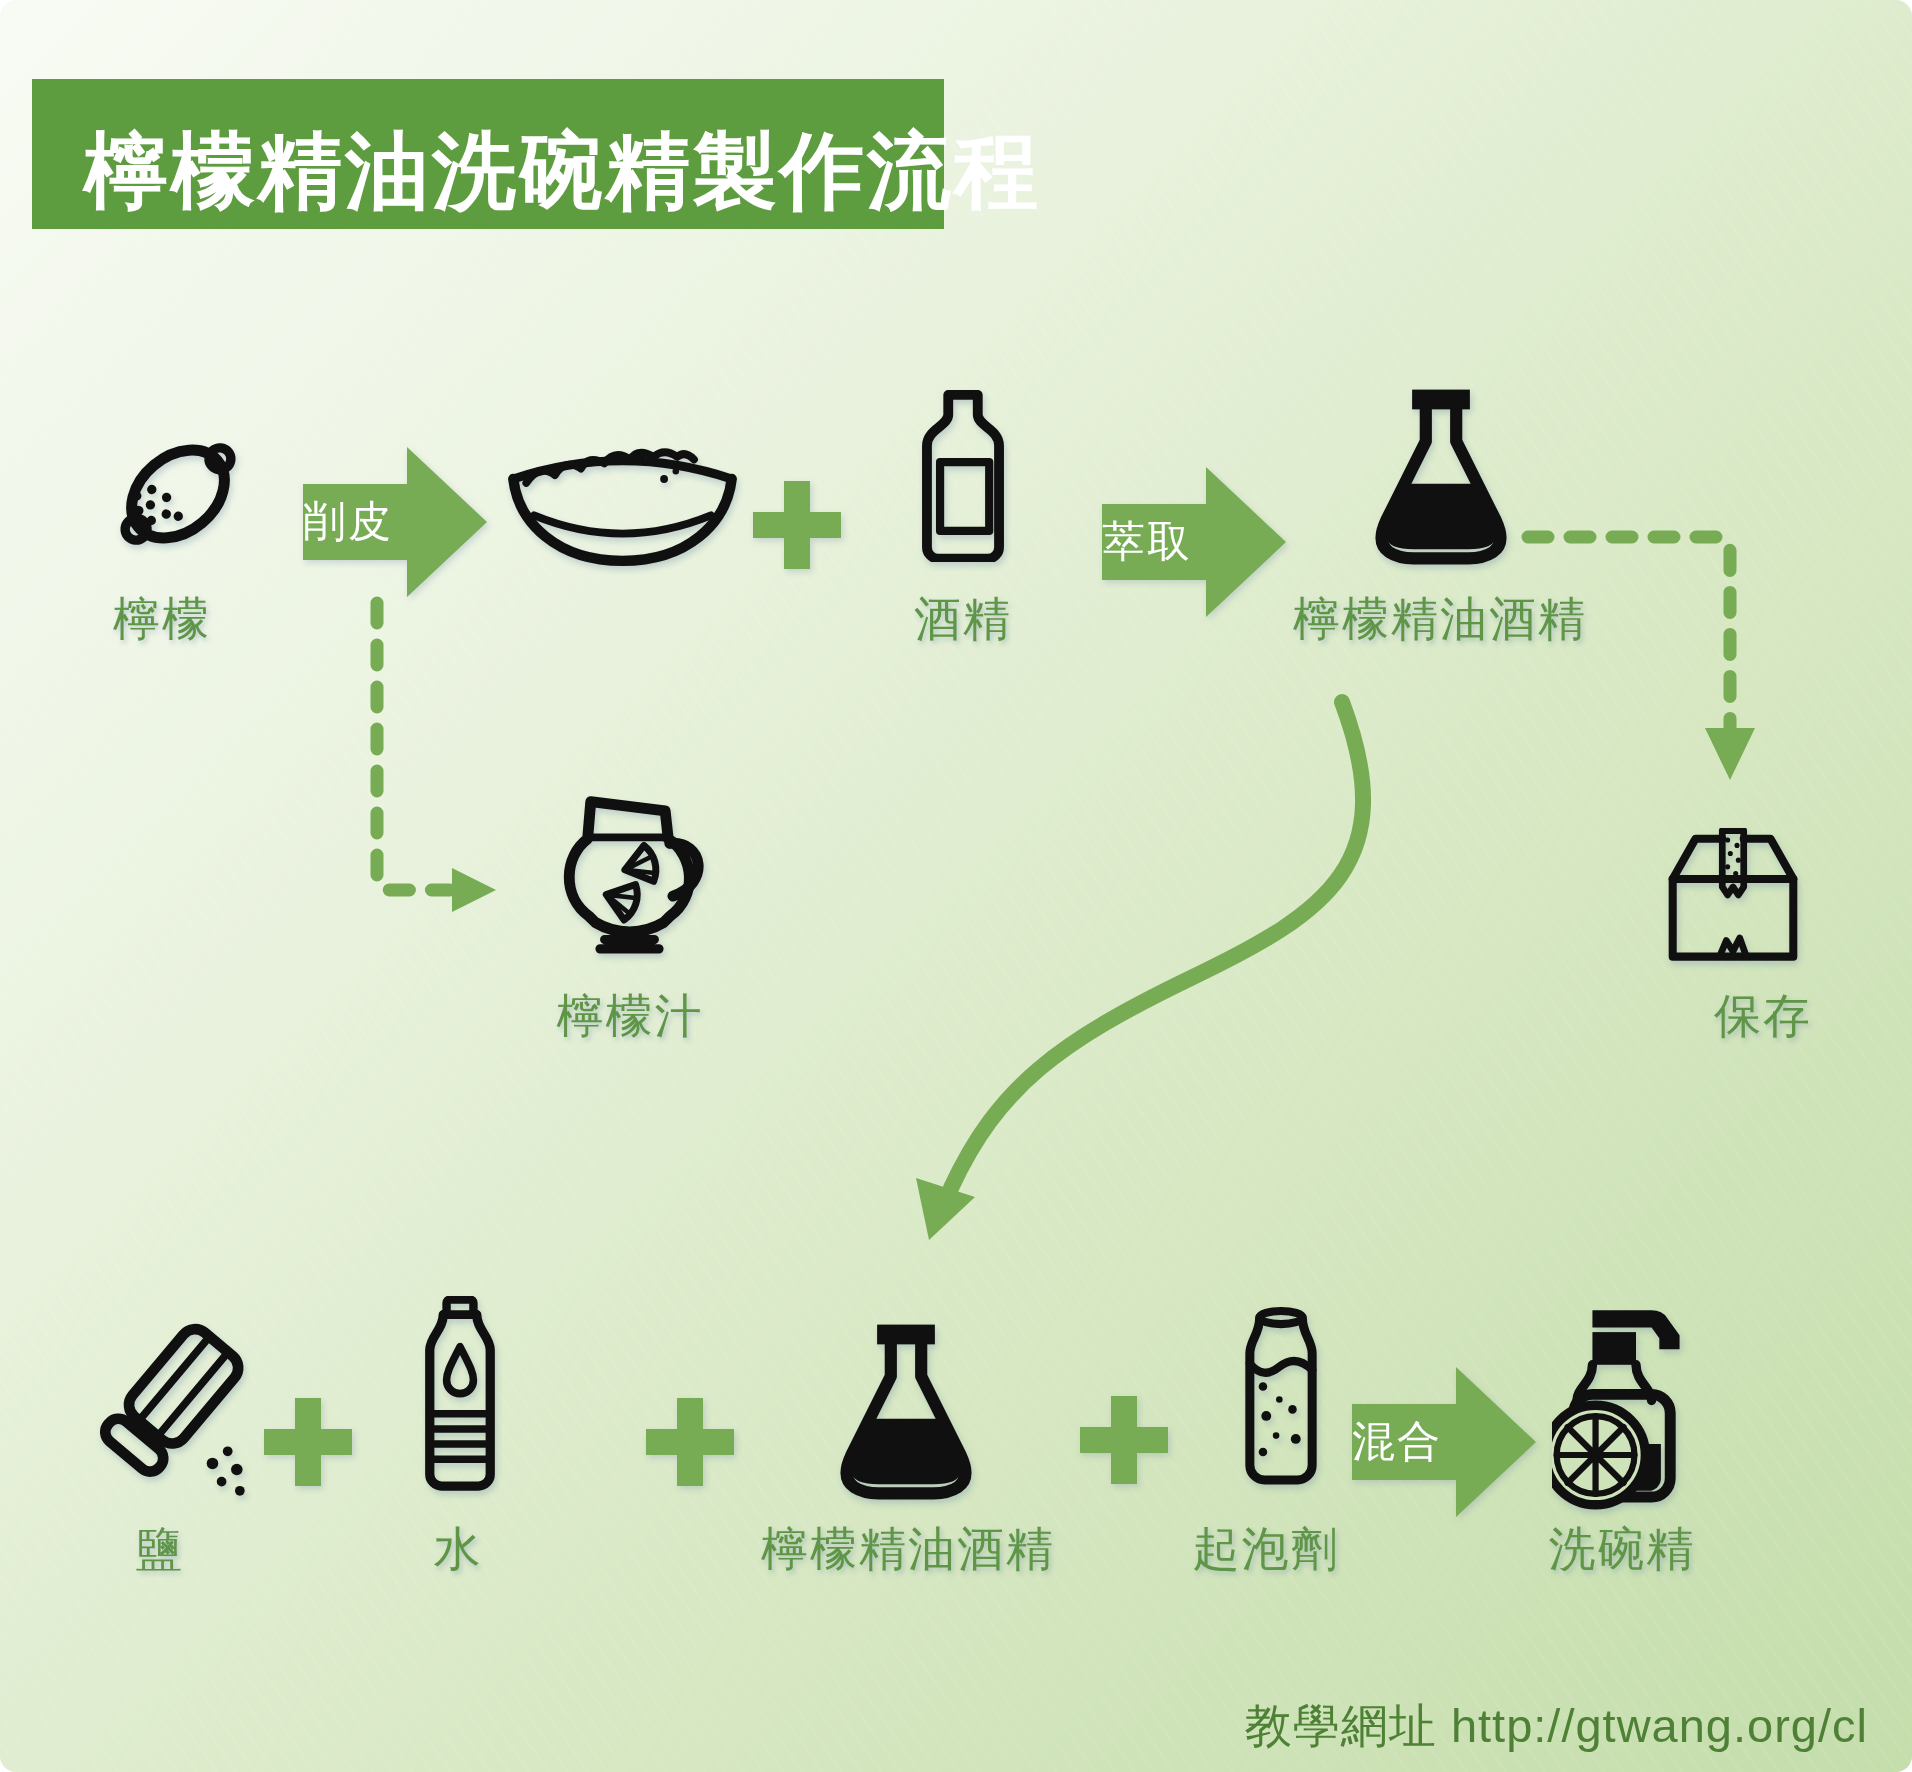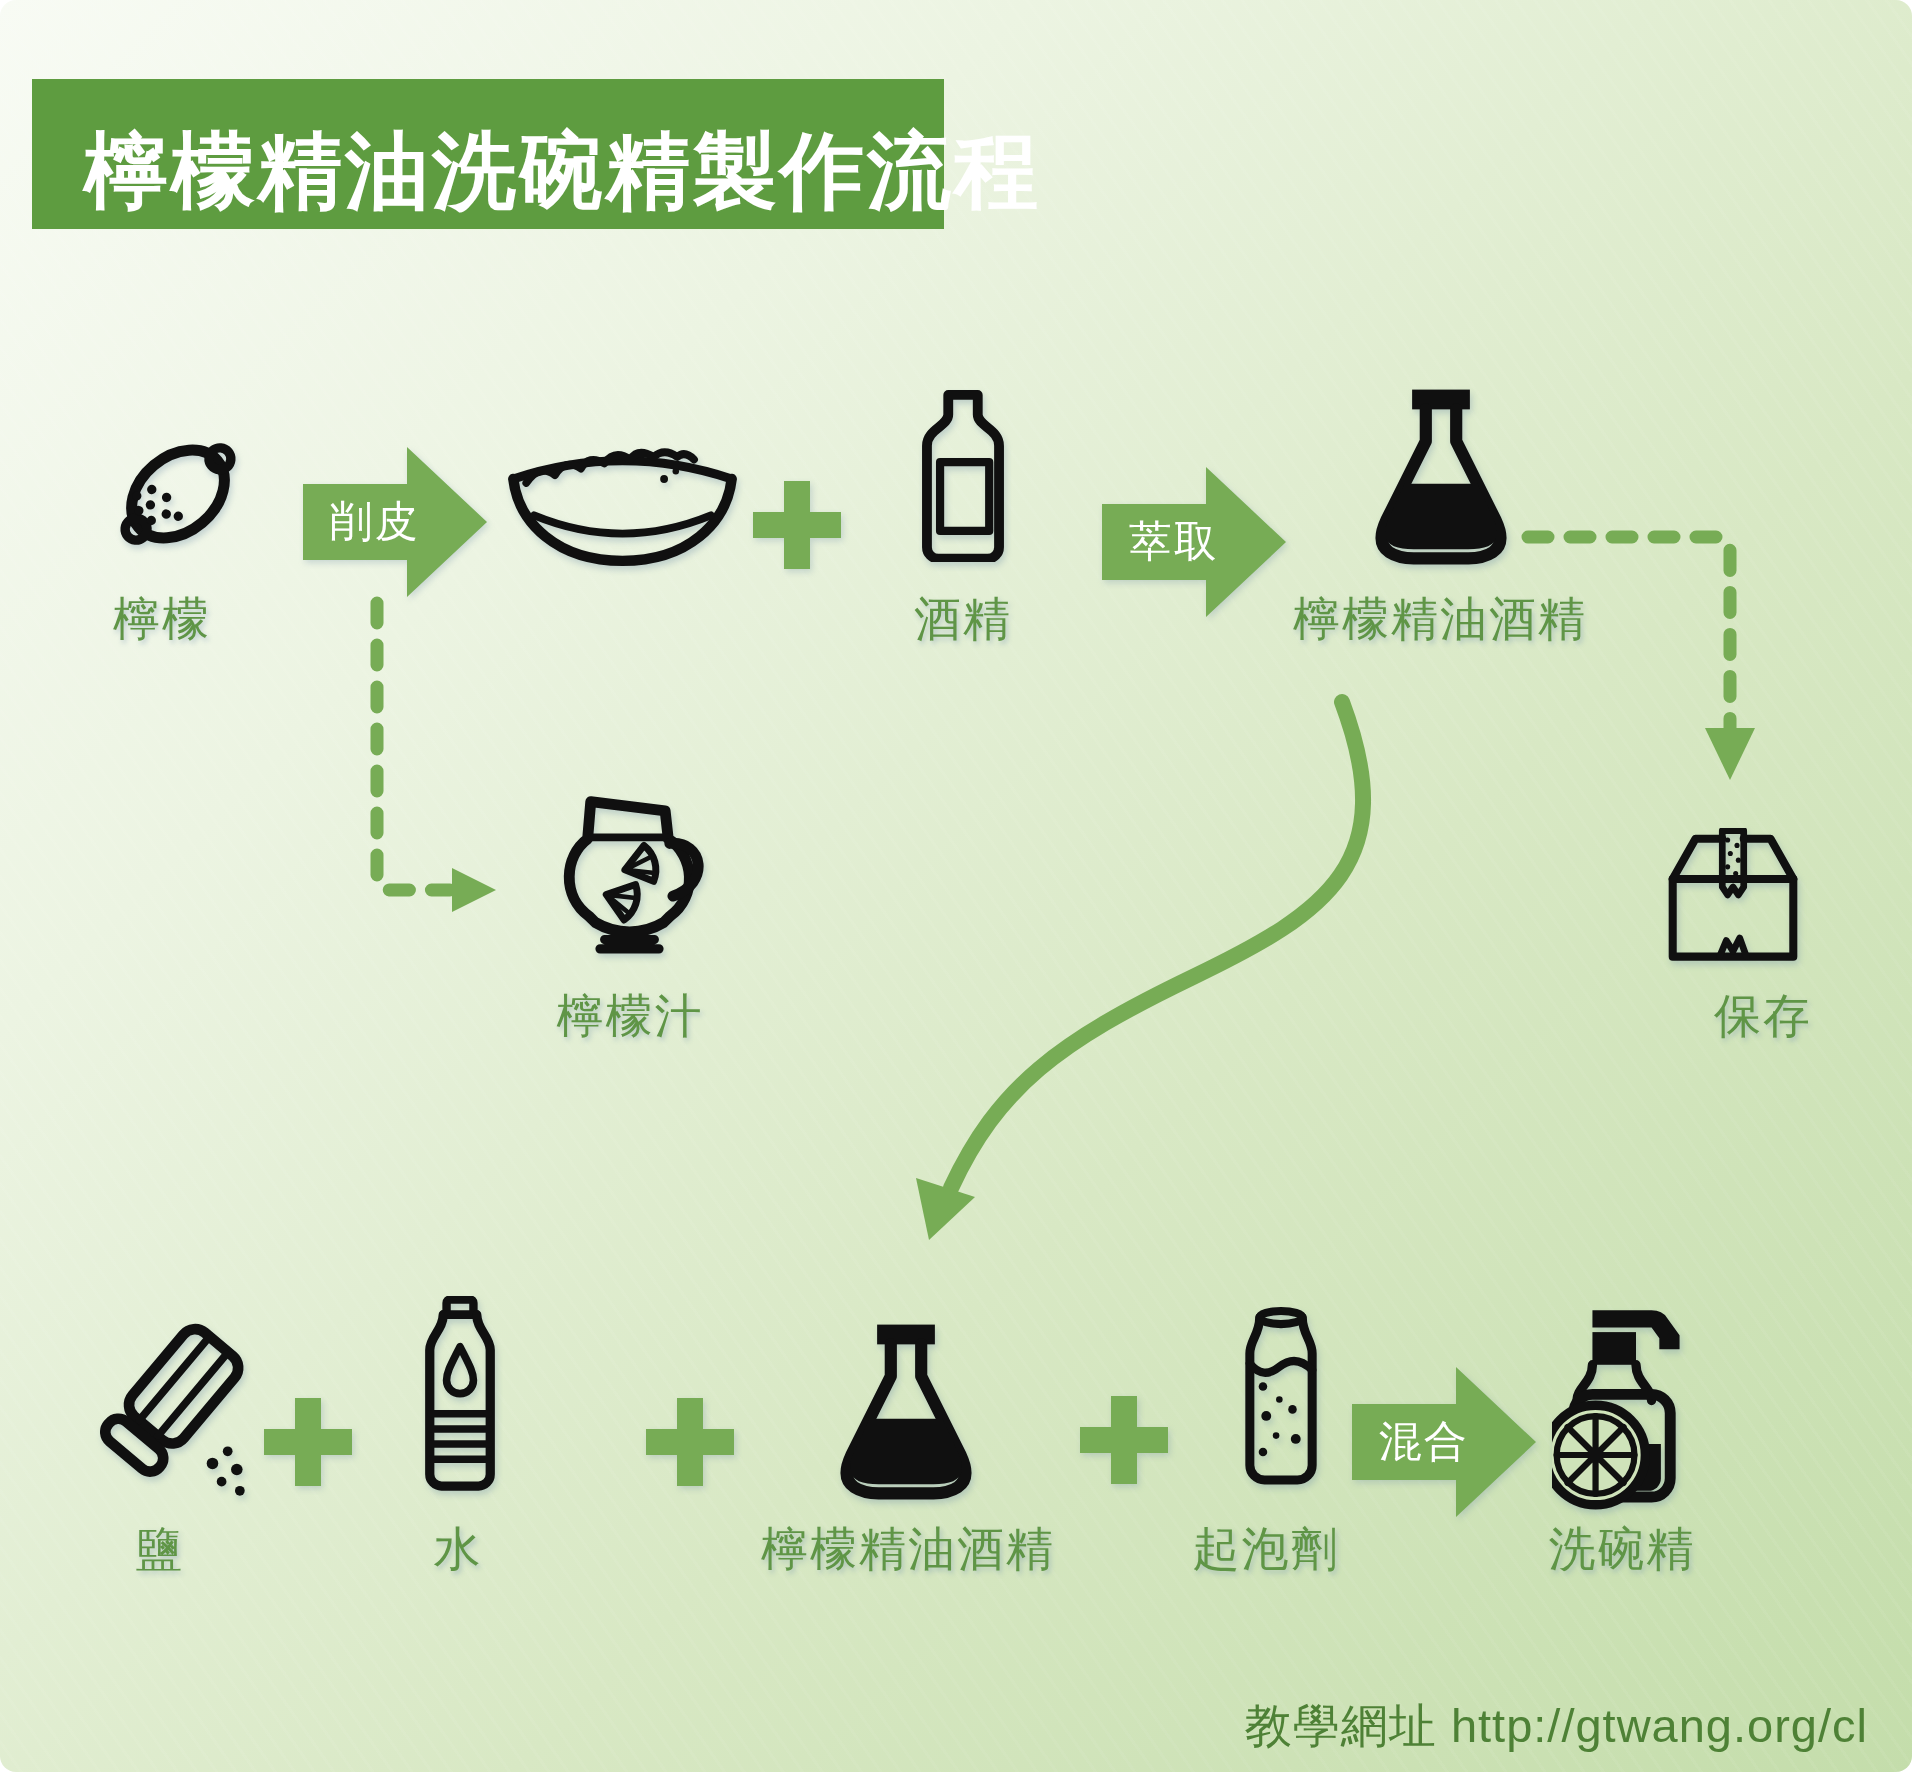--- a/index.html
+++ b/index.html
@@ -25,21 +25,21 @@
     color:#5f9546;font-size:47px;letter-spacing:2px;text-align:center;white-space:nowrap;
     text-shadow:2px 3px 5px rgba(120,150,175,.45);
   }
   .icon svg{display:block;width:100%;height:100%;}
   .icon{filter:drop-shadow(2px 4px 3px rgba(115,145,170,.35));}
   .green{filter:drop-shadow(2px 3px 3px rgba(115,145,170,.30));}
   .parrow{width:184px;height:150px;}
   .parrow svg{position:absolute;inset:0;width:100%;height:100%;}
   .parrow span{
     position:absolute;left:0;right:22%;top:50%;transform:translateY(-50%);
-    text-align:center;color:#ffffff;font-size:43px;letter-spacing:2px;white-space:nowrap;
+    color:#ffffff;font-size:43px;letter-spacing:2px;white-space:nowrap;
   }
   .credit{
     left:968px;top:1695px;width:900px;text-align:right;color:#4e8136;font-size:47px;
     letter-spacing:1px;white-space:nowrap;
   }
   .connectors{left:0;top:0;width:1912px;height:1772px;pointer-events:none;}
   .dashline{stroke:#77ac55;stroke-width:13;fill:none;stroke-dasharray:20 22;stroke-linecap:round;}
   .curveline{stroke:#77ac55;stroke-width:16;fill:none;stroke-linecap:round;}
   .ahead{fill:#77ac55;}
   .ik{stroke:#101010;fill:none;stroke-linecap:round;stroke-linejoin:round;}

